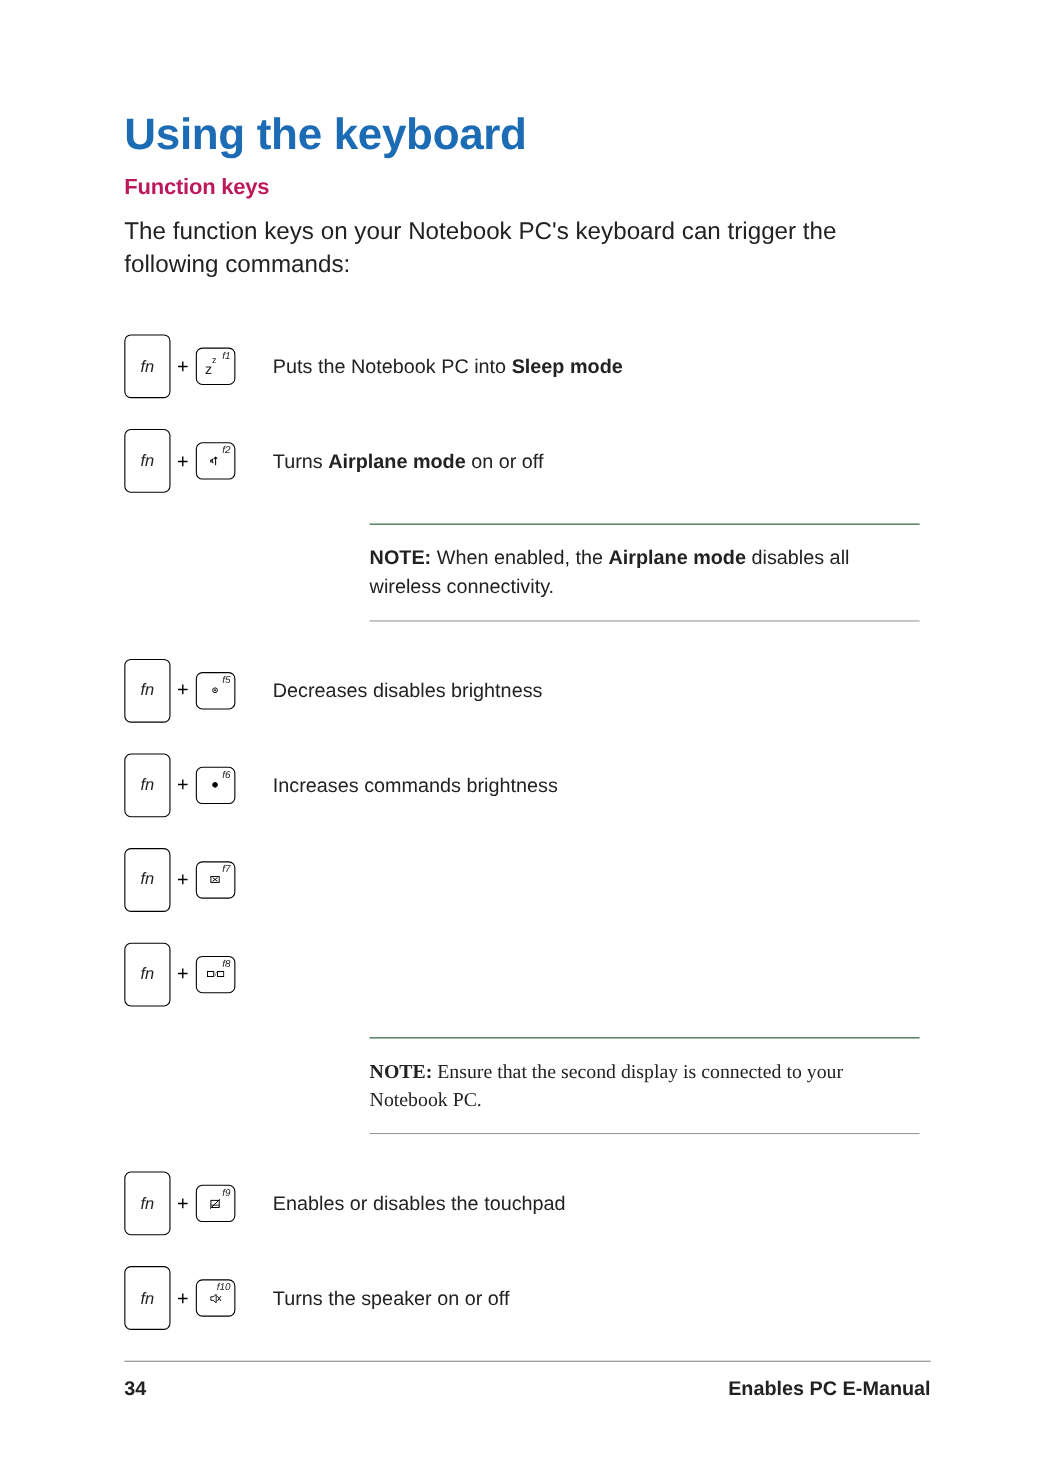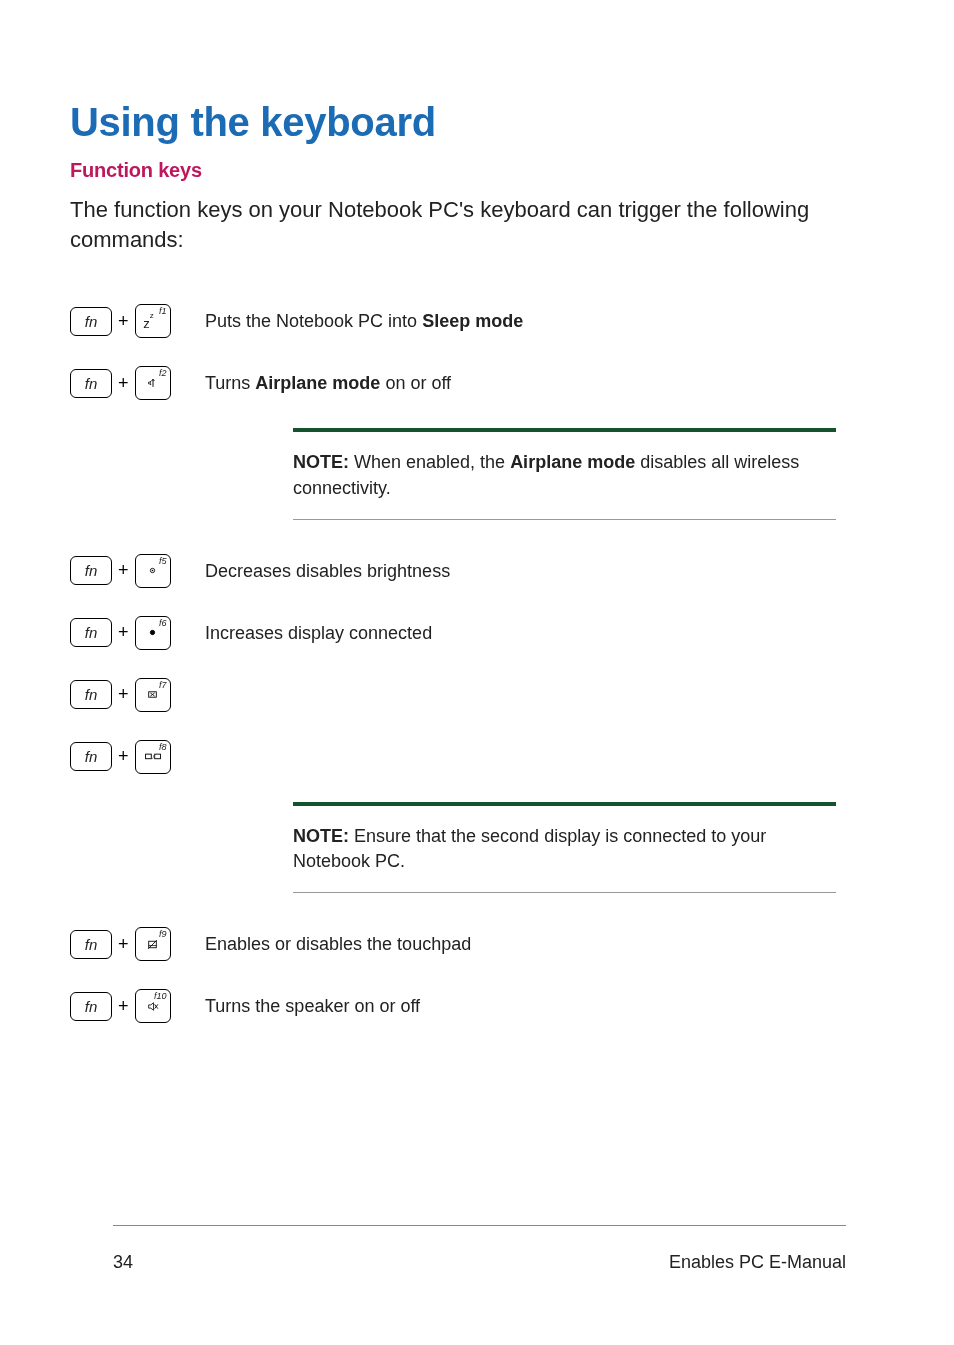--- a/index.html
+++ b/index.html
@@ -4,21 +4,21 @@
   <style>
     * { box-sizing: border-box; margin: 0; padding: 0; }
     html, body { width: 954px; height: 1345px; }
     body {
       font-family: "Segoe UI", "Myriad Pro", -apple-system, Arial, sans-serif;
       background: #fff;
       color: #222;
       position: relative;
     }
     .page {
-      padding: 100px 108px 0 70px;
+      padding: 100px 108px 0 113px;
     }
     h1 {
       color: #1b6bb5;
       font-weight: 700;
       font-size: 40px;
       letter-spacing: -0.3px;
       margin-bottom: 14px;
     }
     h2 {
       color: #be185d;
@@ -57,21 +57,21 @@
       justify-content: center;
       border: 1.8px solid #000;
       border-radius: 6px;
       background: #fff;
       position: relative;
       font-style: italic;
       font-family: "Segoe UI", Arial, sans-serif;
     }
     .key.fn {
       width: 42px;
-      height: 29px;
+      height: 58px;
       font-size: 15px;
     }
     .key.small {
       width: 36px;
       height: 34px;
     }
     .key .flabel {
       position: absolute;
       top: 1px;
       right: 3px;
@@ -88,41 +88,42 @@
     }
     .desc {
       font-size: 18px;
       line-height: 1.35;
       color: #222;
     }
     .desc strong { font-weight: 700; }
     .note-block {
       margin-left: 223px;
       margin-right: 10px;
-      border-top: 4px solid #14532d;
+      border-top: 1px solid #14532d;
       border-bottom: 1px solid #999;
       padding: 18px 6px 18px 0;
       font-size: 18px;
       line-height: 1.4;
       color: #222;
       margin-bottom: 34px;
       margin-top: 0;
     }
     .note-block strong { font-weight: 700; }
     .footer {
       position: absolute;
       bottom: 72px;
       left: 113px;
       right: 108px;
       border-top: 1px solid #888;
-      padding-top: 26px;
+      padding-top: 14px;
       display: flex;
       justify-content: space-between;
       font-size: 18px;
       color: #222;
+      font-weight: bold;
     }
     
     .icon svg { display: block; }
   </style>
 </head>
 <body>
 
 <div class="page">
 
   <h1>Using the keyboard</h1>
@@ -191,21 +192,21 @@
       <span class="plus">+</span>
       <span class="key small">
         <span class="flabel">f6</span>
         <span class="icon">
           <svg width="13" height="13" viewBox="0 0 24 24">
               <circle cx="12" cy="12" r="4" stroke="#000" stroke-width="1.6" fill="#000"></circle>
             </svg>
         </span>
       </span>
     </div>
-    <div class="desc">Increases display connected</div>
+    <div class="desc">Increases commands brightness</div>
   </div>
 
   <div class="row">
     <div class="keys">
       <span class="key fn">fn</span>
       <span class="plus">+</span>
       <span class="key small">
         <span class="flabel">f7</span>
         <span class="icon">
           <svg width="13" height="13" viewBox="0 0 24 24">
@@ -228,21 +229,21 @@
           <svg width="16" height="12" viewBox="0 0 28 20">
               <rect x="1" y="5" width="10" height="8" stroke="#000" stroke-width="1.6" fill="none"></rect>
               <text x="13" y="13" font-size="9" font-family="Arial">/</text>
               <rect x="17" y="5" width="10" height="8" stroke="#000" stroke-width="1.6" fill="none"></rect>
             </svg>
         </span>
       </span>
     </div>
   </div>
 
-  <div class="note-block" style="margin-top:18px;">
+  <div class="note-block" style="margin-top:18px;font-family:Liberation Serif, serif;">
     <strong>NOTE:</strong><span> Ensure that the second display is connected to your Notebook PC.</span>
   </div>
 
   <div class="row">
     <div class="keys">
       <span class="key fn">fn</span>
       <span class="plus">+</span>
       <span class="key small">
         <span class="flabel">f9</span>
         <span class="icon">

